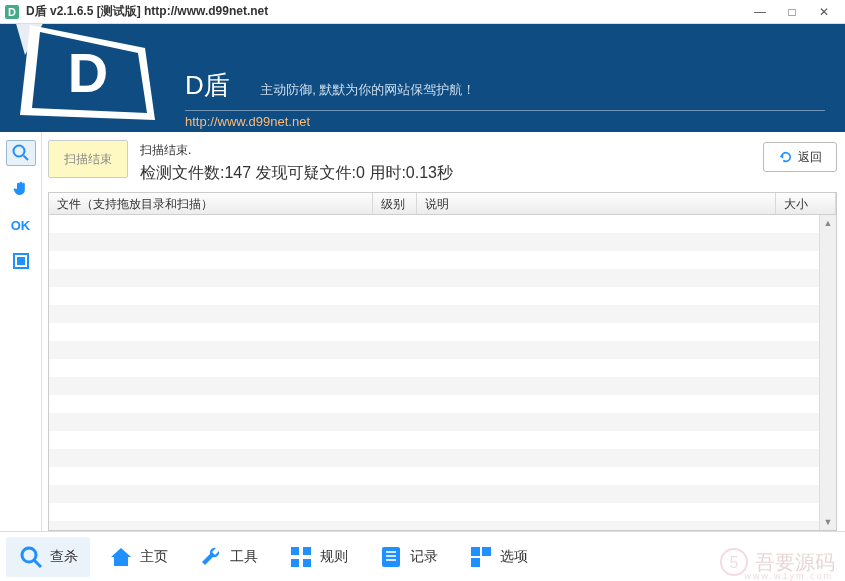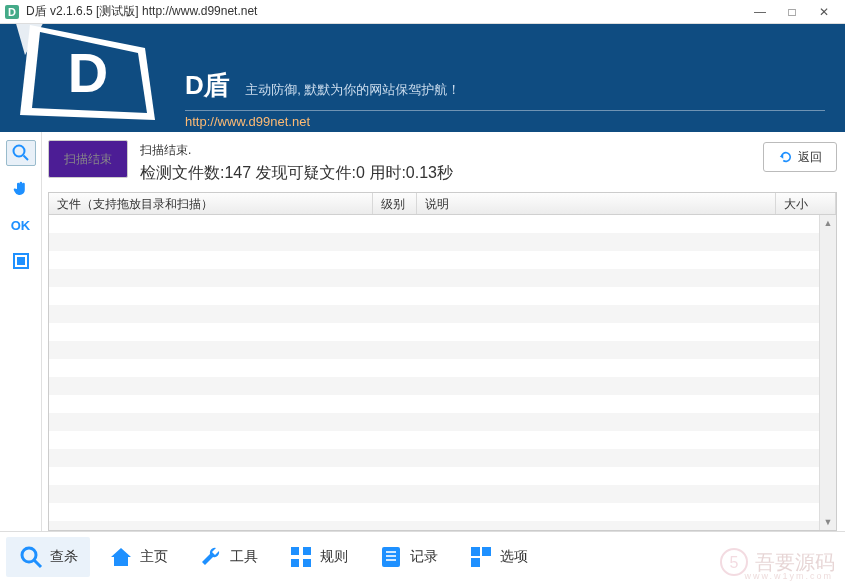--- a/index.html
+++ b/index.html
@@ -20,21 +20,21 @@
     display: flex;
     align-items: center;
     padding: 0 4px;
     border-bottom: 1px solid #ddd;
   }
   .titlebar .app-icon {
     width: 16px; height: 16px;
     display: inline-flex; align-items: center; justify-content: center;
     margin-right: 6px;
   }
-  .titlebar .title-text { color: #333; font-size: 12px; flex: 1; }
+  .titlebar .title-text { color: #333; font-size: 12px; flex: 1; font-weight: bold; }
   .win-controls { display: flex; gap: 14px; padding-right: 8px; }
   .win-controls span { width: 18px; text-align: center; color: #555; cursor: default; }
 
   
   .banner {
     height: 108px;
     background: #0f4c81;
     position: relative;
     overflow: hidden;
   }
@@ -42,22 +42,22 @@
     position: absolute;
     left: 10px; top: -4px;
     width: 155px; height: 112px;
   }
   .banner .text-block {
     position: absolute;
     left: 185px; top: 44px;
     color: #fff;
   }
   .banner .app-name {
-    font-size: 26px; font-weight: bold;
-    display: inline-block; margin-right: 12px;
+    font-size: 26px; font-weight: normal;
+    display: inline-block; margin-right: 27px;
   }
   .banner .slogan { font-size: 13px; color: #cde; }
   .banner .divider {
     position: absolute;
     left: 185px; top: 86px;
     width: 640px; height: 1px;
     background: rgba(255,255,255,0.4);
   }
   .banner .url {
     position: absolute;
@@ -99,21 +99,21 @@
   }
   .status-row {
     display: flex;
     align-items: flex-start;
     gap: 12px;
     padding: 2px 0 8px 0;
   }
   .scan-end-btn {
     width: 80px; height: 38px;
     border: 1px solid #ccc;
-    background: #4c1d95;
+    background: #fef9c3;
     color: #888;
     font-size: 12px;
     display: flex; align-items: center; justify-content: center;
     border-radius: 2px;
   }
   .status-text { flex: 1; padding-top: 2px; }
   .status-text .line1 { font-size: 12px; color: #333; margin-bottom: 4px; }
   .status-text .line2 { font-size: 16px; color: #333; }
   .back-btn {
     height: 30px;

